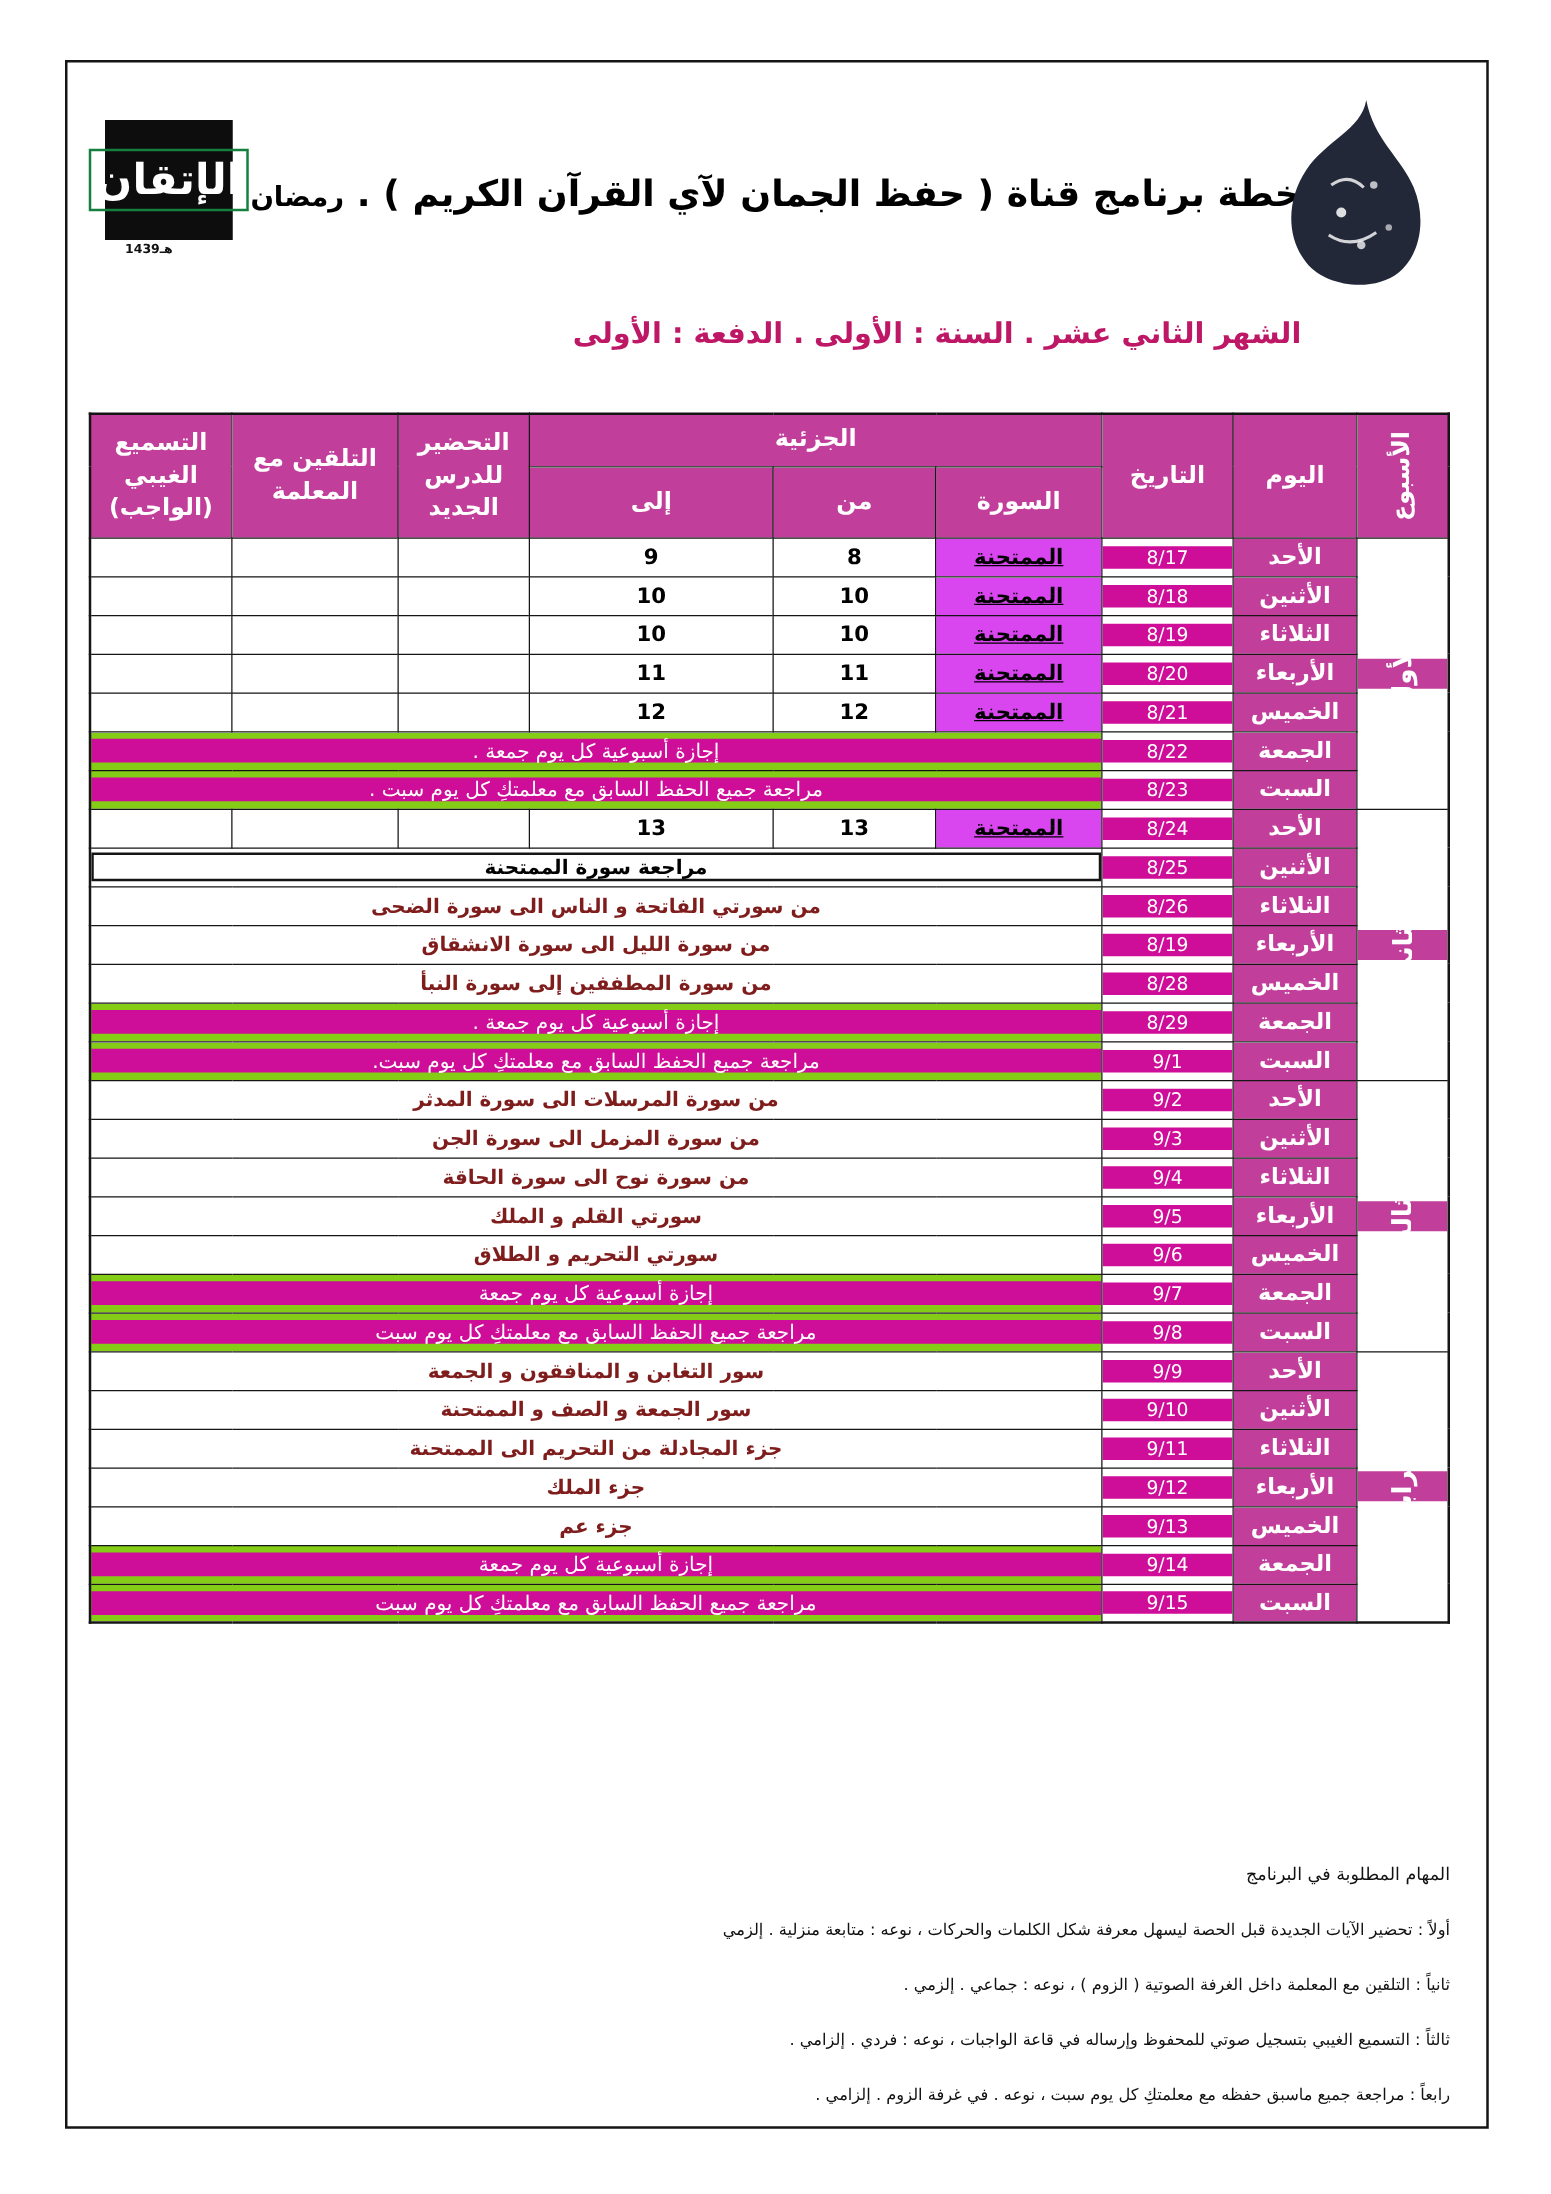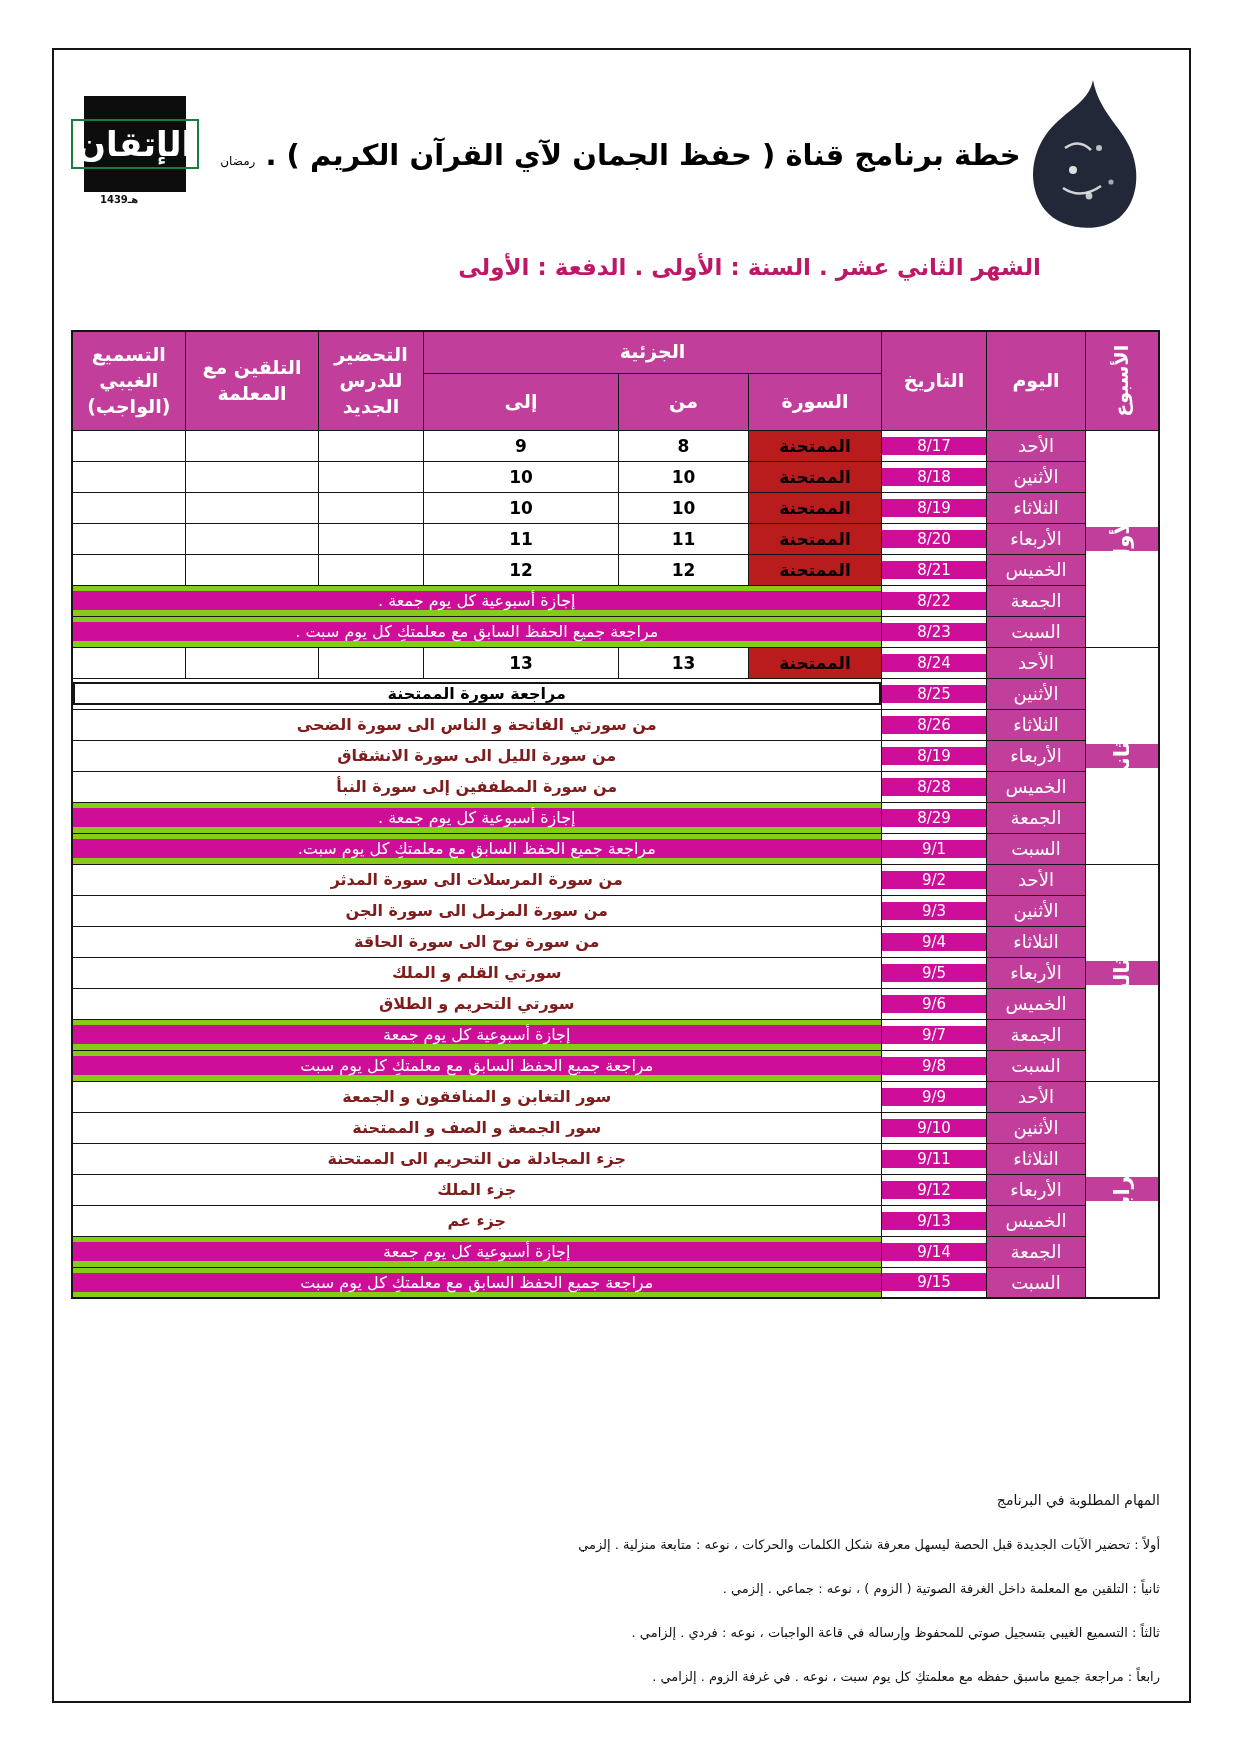--- a/index.html
+++ b/index.html
@@ -15,43 +15,43 @@
   .frame{position:absolute;left:52px;top:48px;width:1139px;height:1655px;border:2px solid var(--ink);}
 
   
   .logo-left{position:absolute;left:84px;top:96px;width:102px;height:96px;background:#0d0d0d;
              display:flex;align-items:center;justify-content:center;border:3px solid #0d0d0d;}
   .logo-left-inner{color:#fff;font-weight:bold;font-size:34px;line-height:1;letter-spacing:-2px;
                    border:2px solid #15803d;padding:6px 4px;}
   .logo-year{position:absolute;left:84px;top:194px;font-size:10px;color:#111;font-weight:bold;direction:ltr;margin-left:16px;}
   .title{position:absolute;left:0;right:0;top:138px;text-align:center;color:#000;
          font-size:29px;font-weight:bold;white-space:nowrap;}
-  .title .suffix{font-size:12px;font-weight:normal;}
+  .title .suffix{font-size:22px;font-weight:bold;}
   .logo-right{position:absolute;left:1015px;top:78px;width:128px;height:158px;}
   .subtitle{position:absolute;top:254px;right:200px;color:var(--subtitle);font-size:23px;font-weight:bold;white-space:nowrap;}
 
   
   table.sched{position:absolute;top:330px;right:81px;border-collapse:collapse;table-layout:fixed;
               direction:rtl;border:2px solid var(--ink);}
   table.sched th,table.sched td{border:1px solid var(--ink);padding:0;overflow:hidden;}
   thead th{background:var(--magenta);color:#fff;font-weight:bold;font-size:19px;line-height:1.35;
            text-align:center;vertical-align:middle;}
   tr.hrow1{height:42px;} tr.hrow2{height:57px;}
   tbody tr{height:31px;}
   .vert{display:inline-block;transform:rotate(-90deg);white-space:nowrap;}
   th.wk{vertical-align:middle;text-align:center;}
   td.wkcell{background:#fff;padding:2px;}
   .wkinner{width:100%;height:100%;background:var(--magenta);display:flex;align-items:center;justify-content:center;}
   .wkinner .vert{color:#fff;font-weight:bold;font-size:21px;}
-  td.daycell{background:var(--magenta);color:#fff;font-weight:normal;font-size:18px;text-align:center;vertical-align:middle;}
+  td.daycell{background:var(--magenta);color:#fff;font-weight:bold;font-size:18px;text-align:center;vertical-align:middle;}
   td.datecell{background:#fff;padding:2px;}
   .chip{width:100%;height:100%;background:var(--bright);color:#fff;font-weight:normal;
         display:flex;align-items:center;justify-content:center;}
   td.datecell .chip{font-size:15px;direction:ltr;}
-  td.surahcell{background:#b91c1c;color:#000;font-weight:bold;font-size:17px;text-align:center;vertical-align:middle;}
+  td.surahcell{background:#d946ef;color:#000;font-weight:bold;font-size:17px;text-align:center;vertical-align:middle;text-decoration:underline;}
   td.numcell{background:#fff;color:#000;font-weight:bold;font-size:17px;text-align:center;vertical-align:middle;direction:ltr;}
   td.emptycell{background:#fff;}
   td.spanwhite{background:#fff;color:#7f1d1d;font-weight:bold;font-size:16px;text-align:center;vertical-align:middle;}
   td.spanmagenta{background:#84cc16;padding:2px;text-align:right;}
   td.spanmagenta .chip{font-size:16px;}
   td.spanboxed{background:#fff;padding:2px 5px;}
   .boxinner{width:100%;height:100%;border:2px solid var(--ink);display:flex;align-items:center;justify-content:center;
             color:#000;font-weight:bold;font-size:16px;text-align:right;}
 
   

